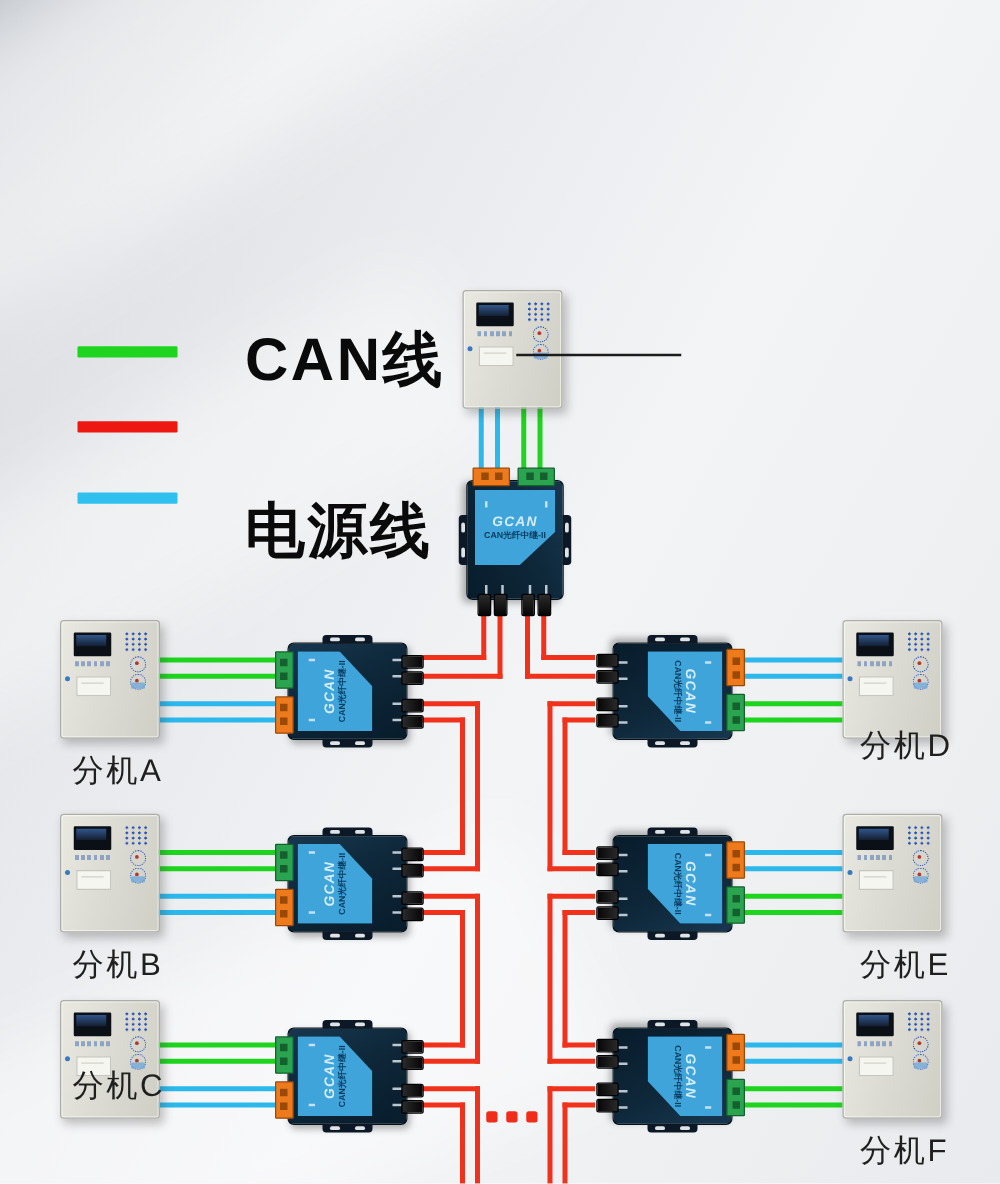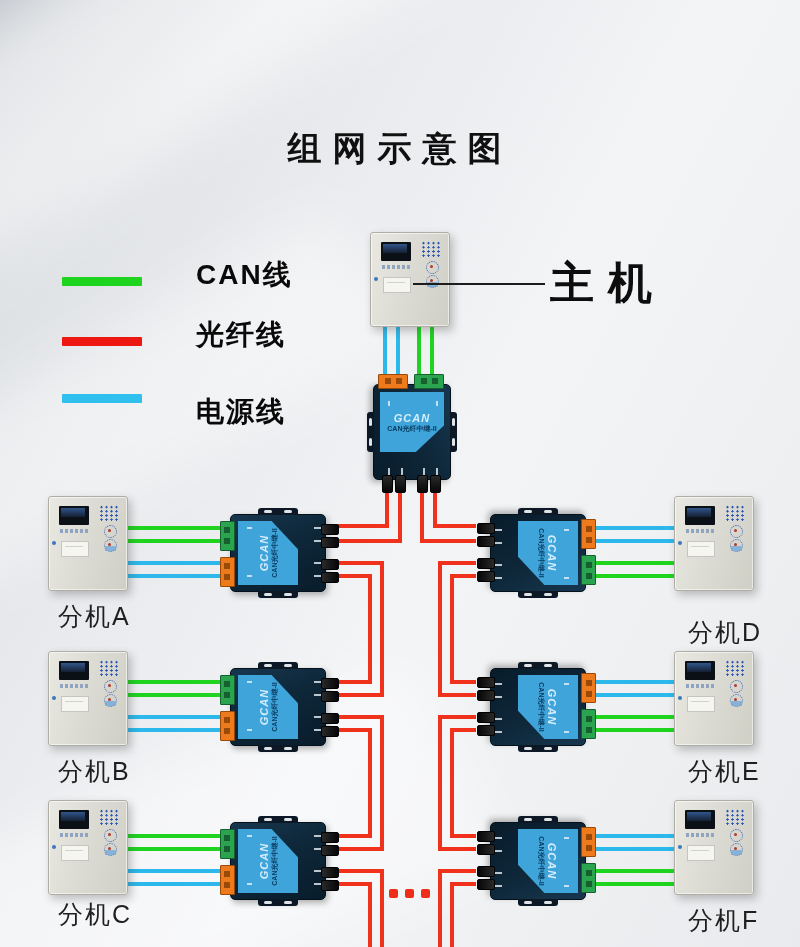--- a/index.html
+++ b/index.html
@@ -14,21 +14,21 @@
     background:linear-gradient(132deg,rgba(170,176,184,.55) 0%,rgba(170,176,184,0) 45%);}
 
   
   .title{position:absolute;z-index:5;left:0;top:28px;width:800px;text-align:center;
     font-family:"DejaVu Serif","Liberation Serif",serif;font-weight:bold;font-size:47px;
     letter-spacing:4px;color:#141414;}
   .subtitle{position:absolute;z-index:5;left:0;top:126px;width:800px;text-align:center;
     font-family:"DejaVu Serif","Liberation Serif",serif;font-weight:bold;font-size:34px;
     letter-spacing:11px;color:#101010;}
   .legend-bar{position:absolute;z-index:5;left:62px;width:80px;height:9px;border-radius:1px;}
-  .legend-text{position:absolute;z-index:5;left:196px;font-size:28px;font-weight:bold;color:#0a0a0a;letter-spacing:2px;}
+  .legend-text{position:absolute;z-index:5;left:196px;font-size:48px;font-weight:bold;color:#0a0a0a;letter-spacing:2px;}
   .host-label{position:absolute;z-index:6;left:550px;top:254px;font-family:"DejaVu Serif","Liberation Serif",serif;
     font-weight:bold;font-size:44px;letter-spacing:14px;color:#0d0d0d;}
   .host-line{position:absolute;z-index:4;left:413px;top:283px;width:132px;height:2px;background:#1c1c1c;}
   .branch-label{position:absolute;z-index:6;font-size:25px;font-weight:500;color:#1f1f1f;letter-spacing:2px;}
   .dot{position:absolute;z-index:6;width:9px;height:9px;border-radius:2px;}
 
   
   .wire{position:absolute;z-index:2;}
 
   
@@ -86,31 +86,28 @@
 </style>
 </head>
 <body>
 
 <div id="stage">
   <div class="corner"></div>
   <div class="streak s1"></div>
   <div class="streak s2"></div>
   <div class="streak s3"></div>
 
-  <div class="subtitle">组网示意图</div>
 
   <div class="legend-bar" style="top: 277px; background: rgb(31, 212, 31);"></div>
   <div class="legend-text" style="top:256px">CAN线</div>
   <div class="legend-bar" style="top: 337px; background: rgb(238, 24, 18);"></div>
-  <div class="legend-text" style="top:316px">光纤线</div>
   <div class="legend-bar" style="top: 394px; background: rgb(47, 192, 238);"></div>
   <div class="legend-text" style="top:393px">电源线</div>
 
   <div class="host-line"></div>
-  <div class="host-label">主机</div>
 
   <div class="central-wrap">
       <div class="repeater as-central">
     <div class="ear ear-t">
           <i></i>
           <i></i>
         </div>
     <div class="ear ear-b">
           <i></i>
           <i></i>
@@ -137,22 +134,22 @@
     <div class="pmark m2"></div>
     <div class="pmark m3"></div>
     <div class="pmark m4"></div>
     <div class="pmark m5"></div>
     <div class="pmark m6"></div>
   </div>
     </div>
 
   <div class="branch-label" style="left:58px;top:600px">分机A</div>
   <div class="branch-label" style="left:58px;top:755px">分机B</div>
-  <div class="branch-label" style="left:58px;top:898px">分机C</div>
-  <div class="branch-label" style="left:688px;top:616px">分机D</div>
+  <div class="branch-label" style="left:58px;top:852px">分机C</div>
+  <div class="branch-label" style="left:688px;top:580px">分机D</div>
   <div class="branch-label" style="left:688px;top:755px">分机E</div>
   <div class="branch-label" style="left:688px;top:904px">分机F</div>
 
   <div class="dot" style="left: 389px; top: 889px; background: rgb(239, 45, 24);"></div>
   <div class="dot" style="left: 405px; top: 889px; background: rgb(239, 45, 24);"></div>
   <div class="dot" style="left: 421px; top: 889px; background: rgb(239, 45, 24);"></div>
 <div class="wire" style="left: 385px; top: 478px; width: 4px; height: 50px; background: rgb(240, 50, 28);"></div>
     <div class="wire" style="left: 338px; top: 524px; width: 51px; height: 4px; background: rgb(240, 50, 28);"></div>
     <div class="wire" style="left: 398px; top: 478px; width: 4px; height: 65px; background: rgb(240, 50, 28);"></div>
     <div class="wire" style="left: 338px; top: 539px; width: 64px; height: 4px; background: rgb(240, 50, 28);"></div>

